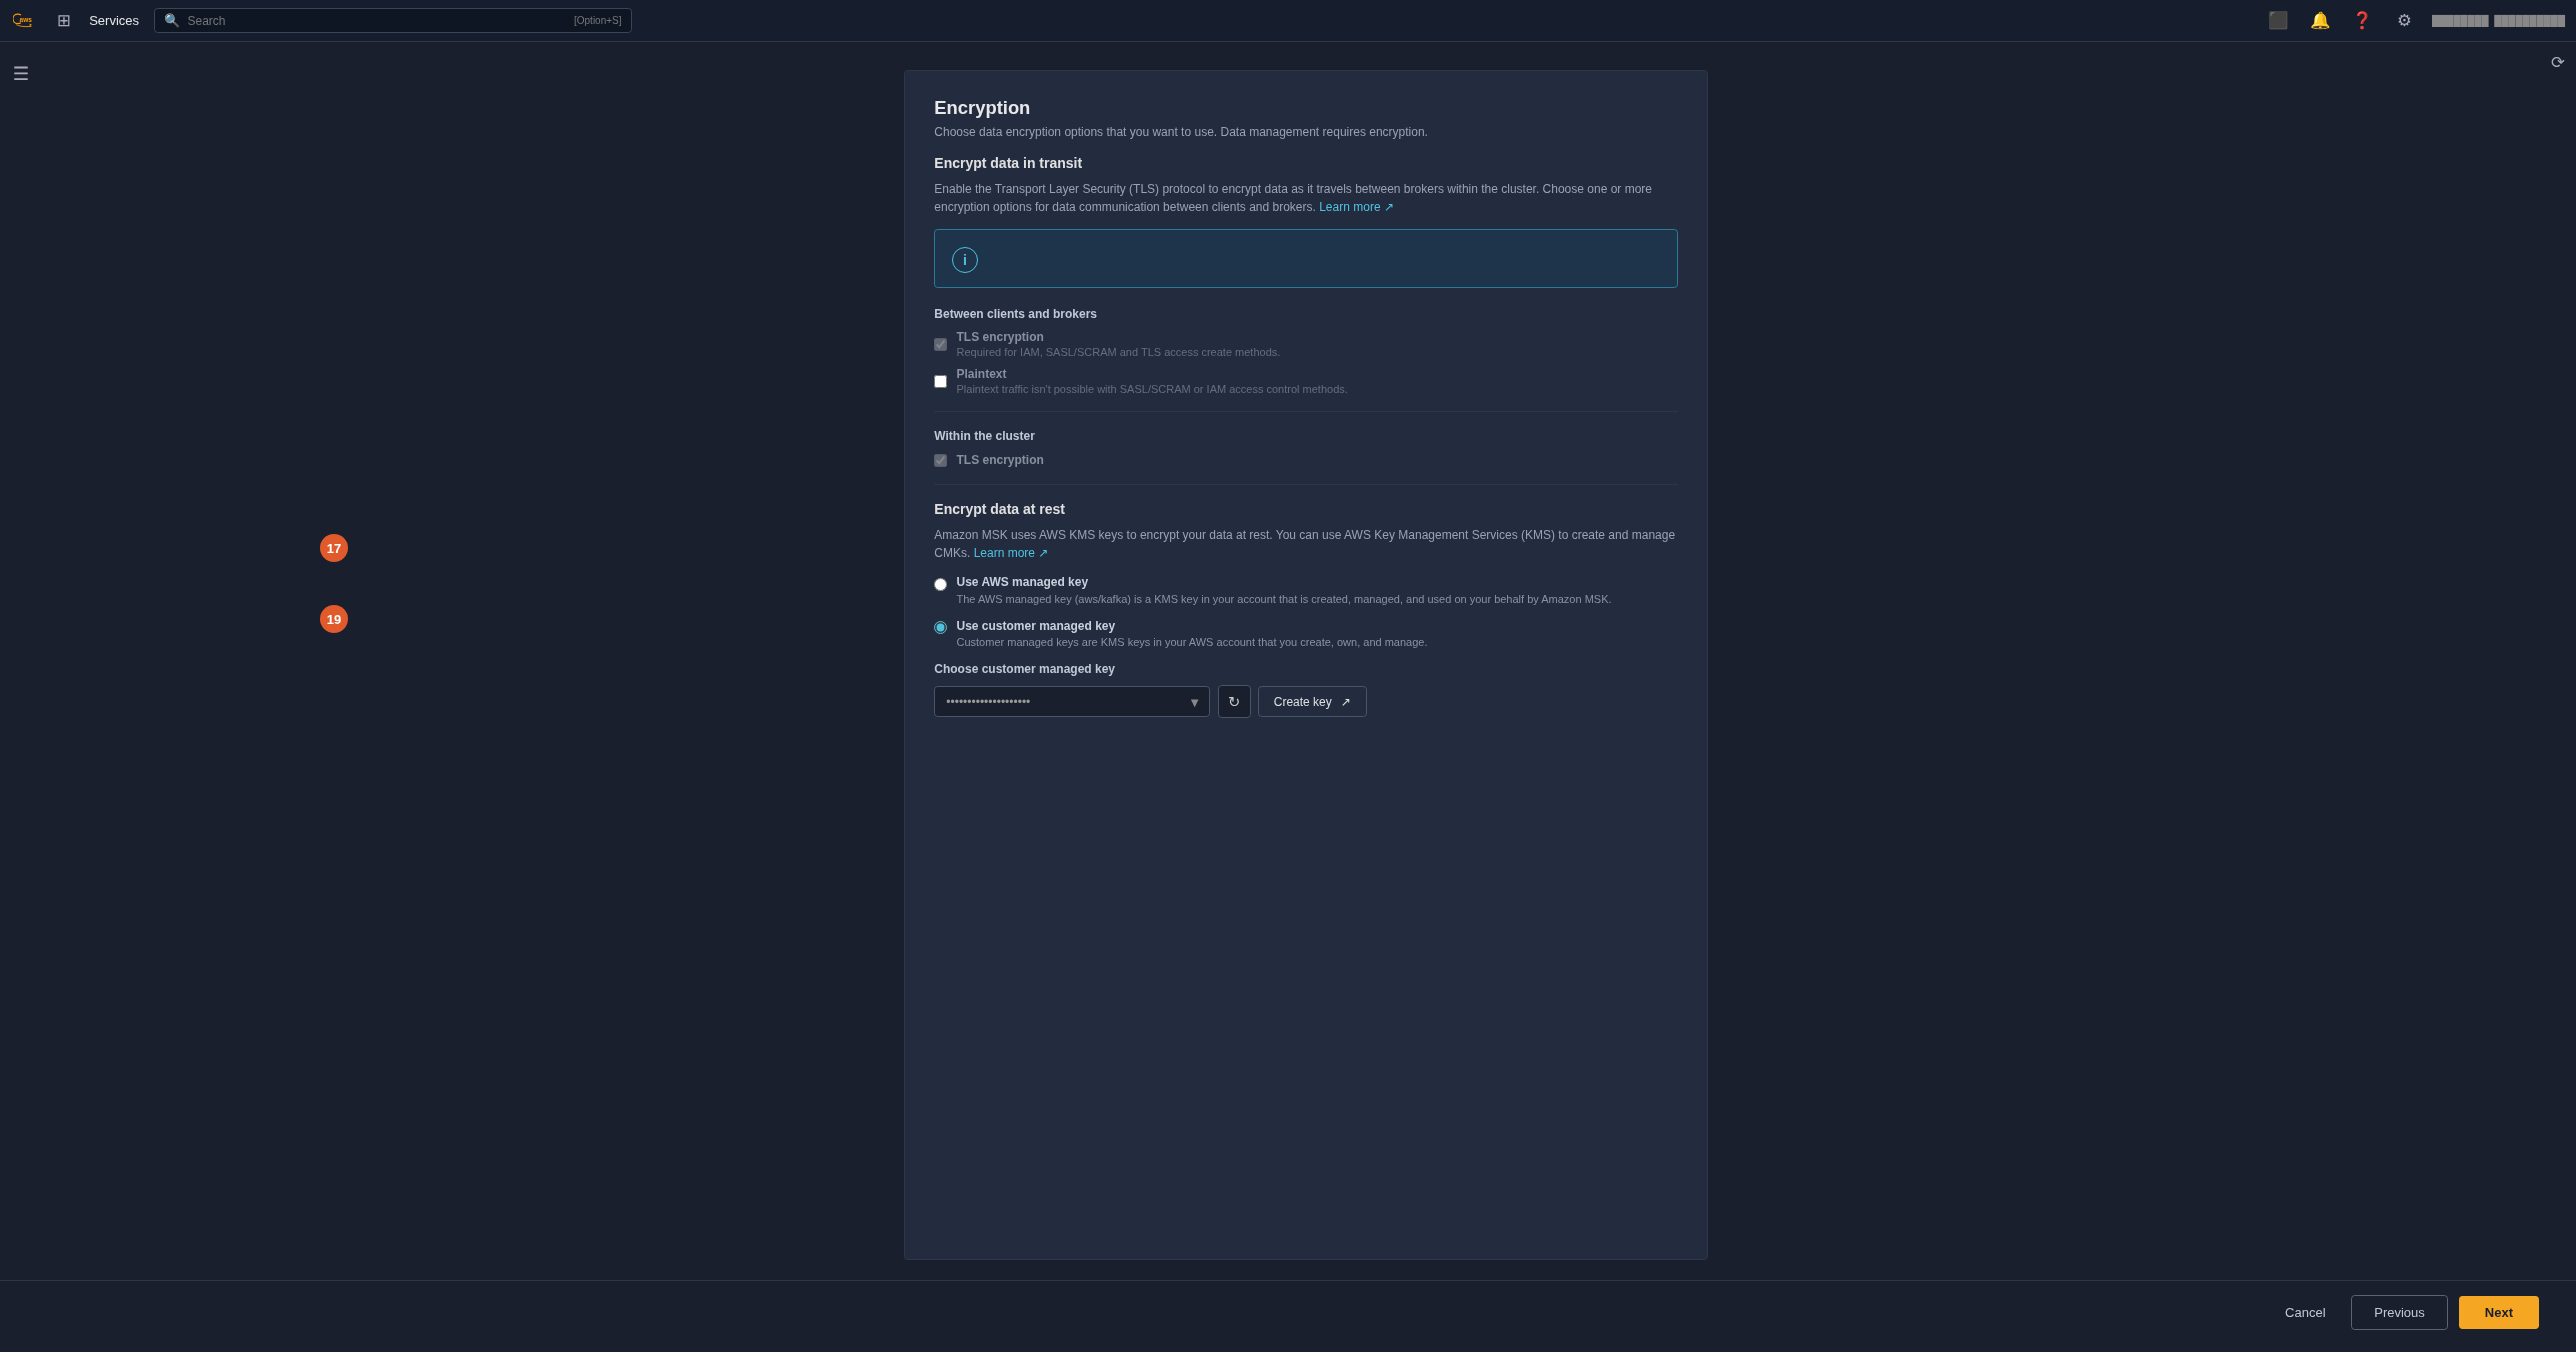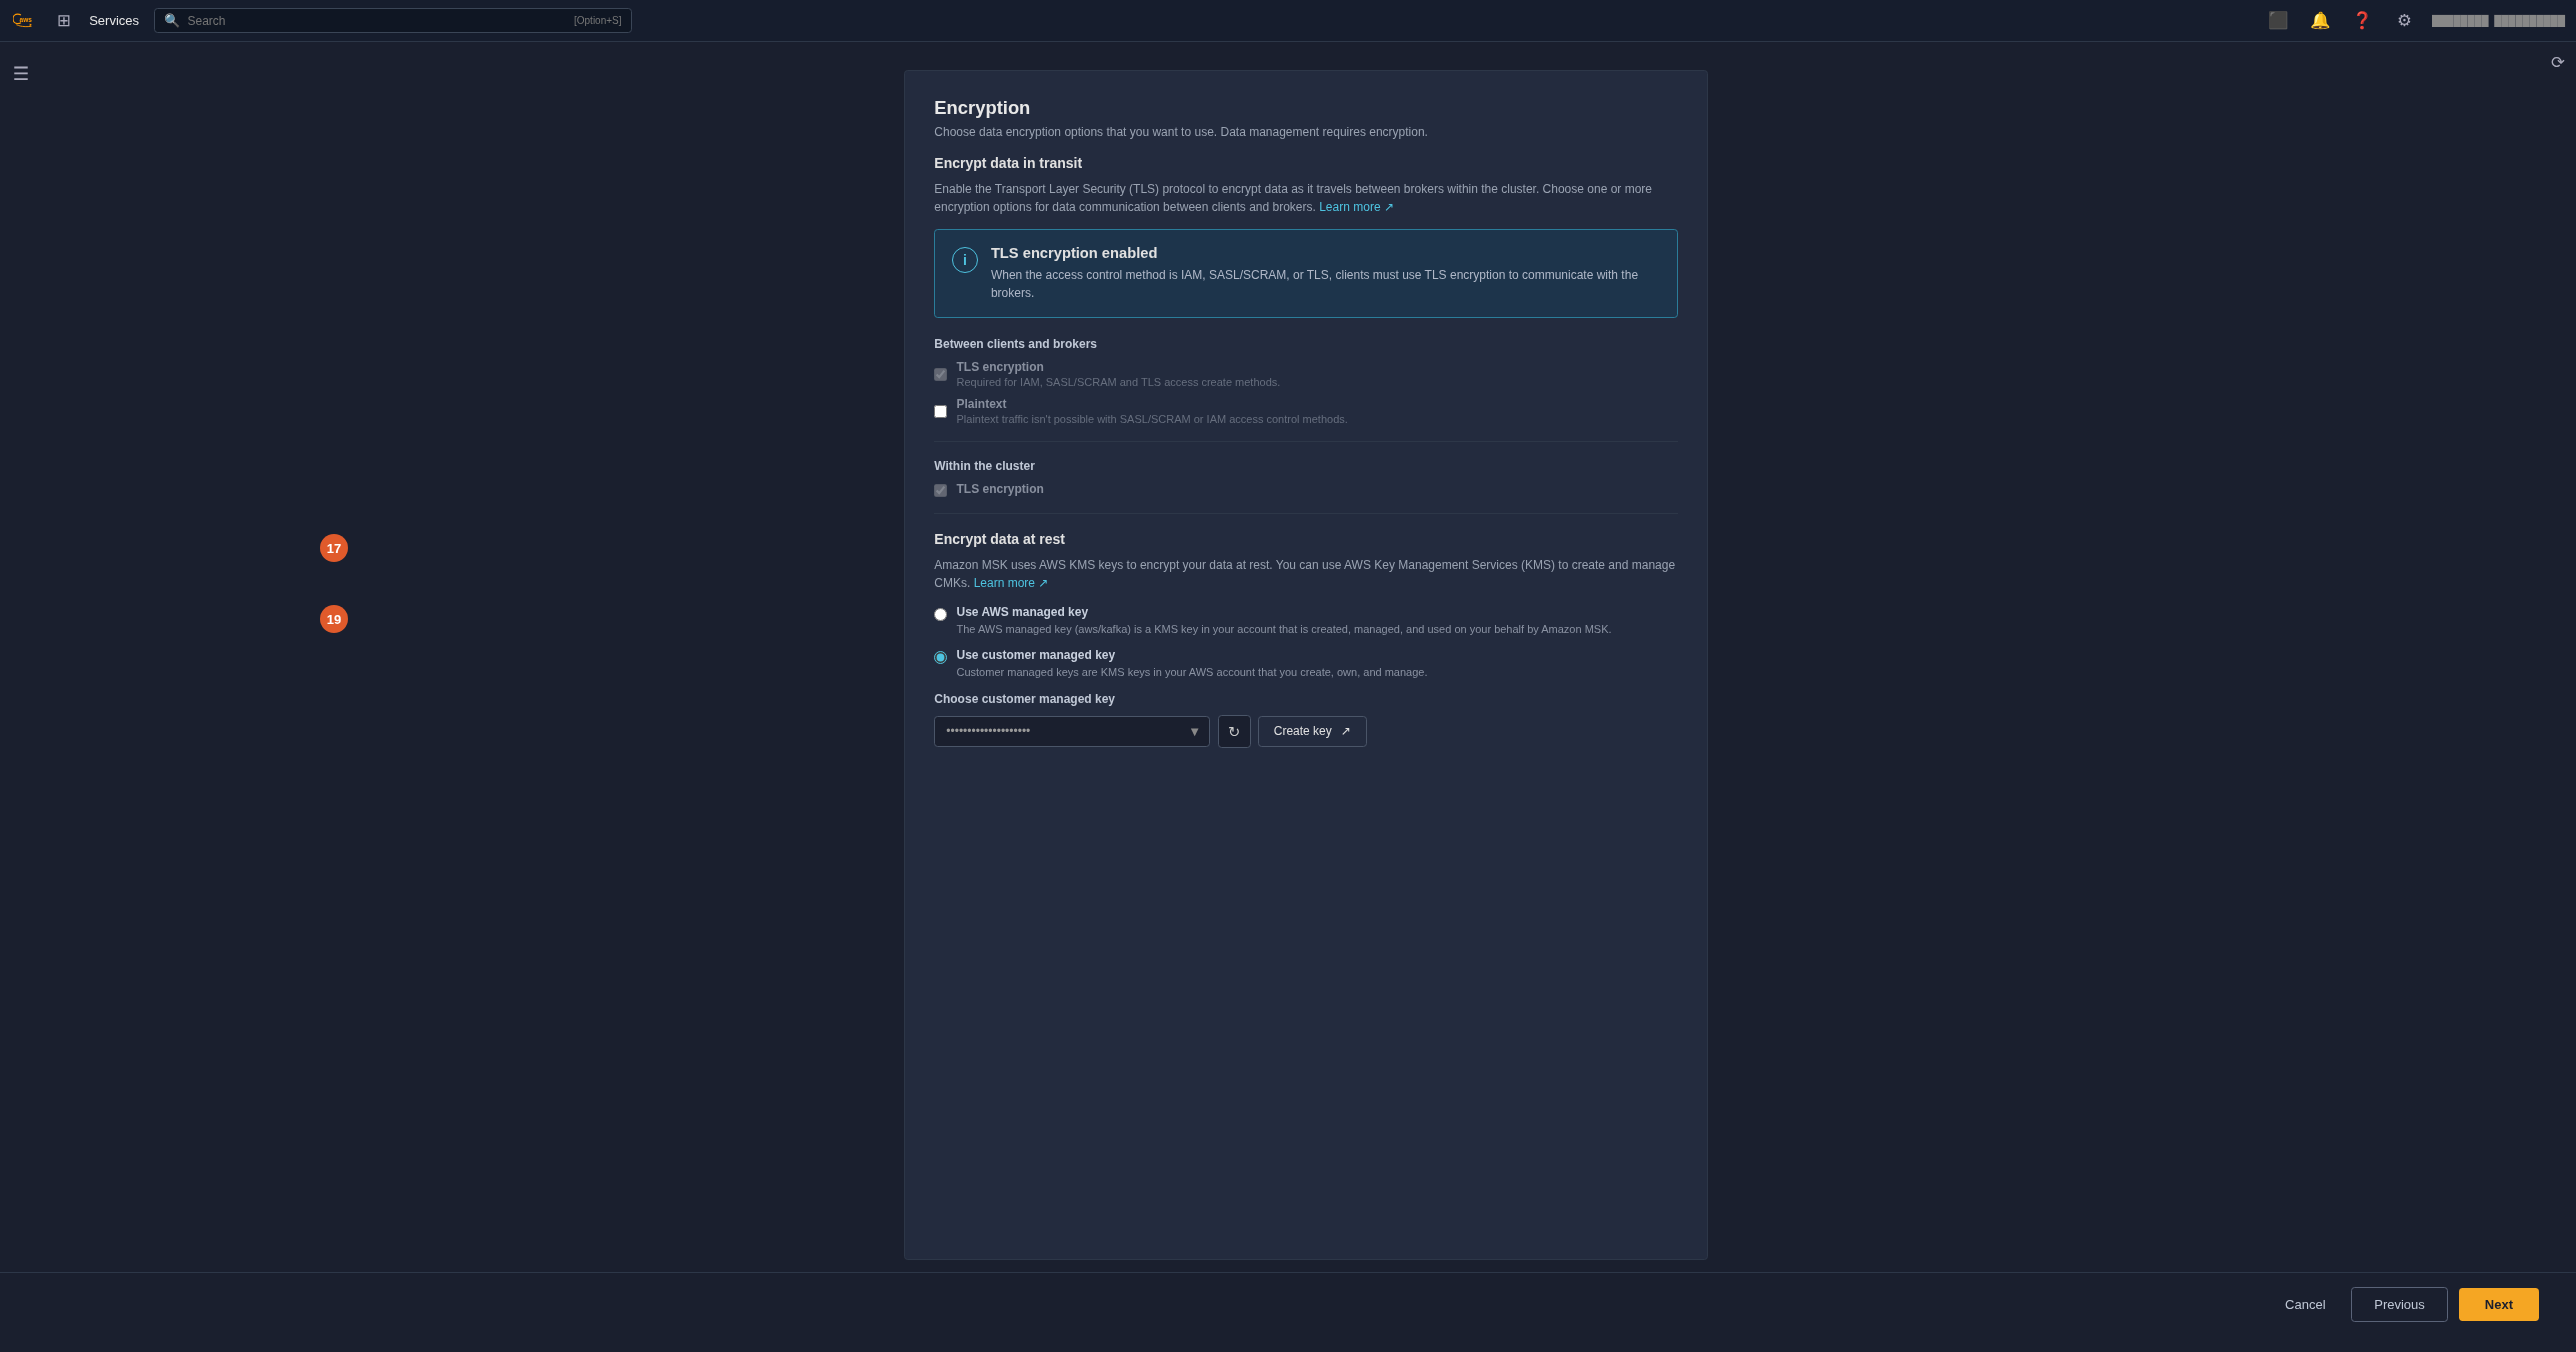--- a/index.html
+++ b/index.html
@@ -353,21 +353,21 @@
       justify-content: center;
       left: -14.7px;
       z-index: 10;
     }
     .badge-17 { top: 534px; left: 320px; position: fixed; }
     .badge-18 { top: 605px; left: 320px; position: fixed; }
 
     
     .bottom-bar {
       position: fixed;
-      bottom: 16px; left: 0; right: 0;
+      bottom: 8px; left: 0; right: 0;
       height: 64px;
       background: #1a1f2e;
       border-top: 0.9px solid #2d3748;
       display: flex;
       align-items: center;
       justify-content: flex-end;
       padding: 0 37px;
       gap: 11px;
       z-index: 50;
     }
@@ -457,24 +457,20 @@
       <div class="subsection-title">Encrypt data in transit</div>
       <div class="subsection-desc">
         <span>Enable the Transport Layer Security (TLS) protocol to encrypt data as it travels between brokers within the cluster. Choose one or more encryption options for data communication between clients and brokers.</span>
         <a class="learn-more">
           <span>Learn more</span> ↗
         </a>
       </div>
 
       <div class="info-box">
         <div class="info-icon">i</div>
-        <div class="info-box-content">
-          <div class="info-title">TLS encryption enabled</div>
-          <p>When the access control method is IAM, SASL/SCRAM, or TLS, clients must use TLS encryption to communicate with the brokers.</p>
-        </div>
       </div>
 
       <div class="option-group-label">Between clients and brokers</div>
 
       <div class="checkbox-row">
         <input type="checkbox" checked="" disabled="" style="">
         <div>
           <div class="checkbox-label">TLS encryption</div>
           <div class="checkbox-sublabel">Required for IAM, SASL/SCRAM and TLS access create methods.</div>
         </div>

